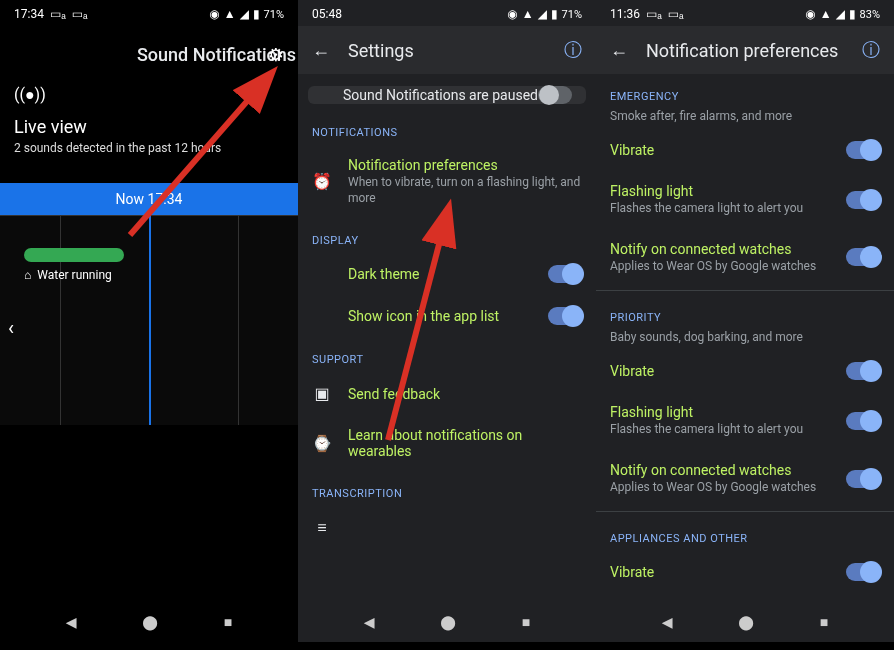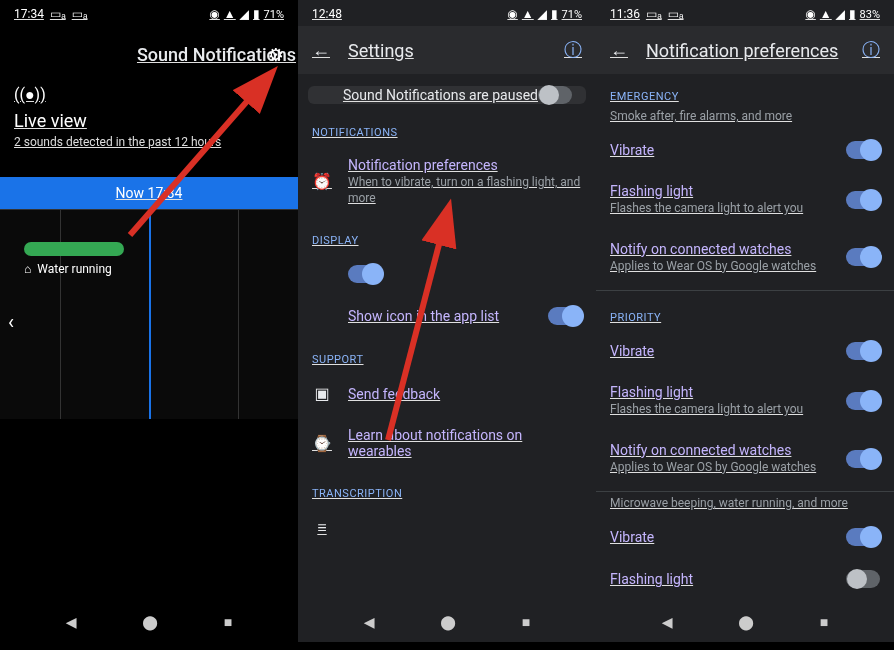--- a/index.html
+++ b/index.html
@@ -1,55 +1,55 @@
 <!DOCTYPE html>
 <html><head>
 <meta charset="utf-8">
 <style>
   * { box-sizing: border-box; margin: 0; padding: 0; }
   body { background: #000; font-family: Roboto, Arial, sans-serif; color: #e0e0e0; width: 894px; height: 650px; overflow: hidden; display: flex; }
-  .panel { position: relative; height: 642px; overflow: hidden; text-decoration: underline; }
+  .panel { position: relative; height: 642px; overflow: hidden; }
   .p1 { width: 298px; background: #000; }
   .p2 { width: 298px; background: #202124; }
   .p3 { width: 298px; background: #202124; }
   .status-bar { display: flex; justify-content: space-between; align-items: center; padding: 4px 14px 2px 14px; font-size: 12px; color: #fff; height: 26px; }
   .status-left { display: flex; align-items: center; gap: 6px; }
   .status-right { display: flex; align-items: center; gap: 4px; font-size: 11px; }
   .glyph { font-size: 12px; }
   .app-bar { display: flex; align-items: center; padding: 12px 14px; gap: 18px; }
   .app-title { font-size: 18px; color: #e8eaed; flex: 1; }
   .help-icon { color: #8ab4f8; font-size: 18px; }
   .back-icon { color: #e8eaed; font-size: 18px; }
   .gear-icon { color: #fff; font-size: 18px; }
   .nav-bar { position: absolute; bottom: 0; left: 0; right: 0; height: 40px; display: flex; justify-content: space-evenly; align-items: center; background: inherit; }
   .nav-btn { color: #ccc; font-size: 14px; }
   
   .p1-body { padding: 10px 14px; }
   .live-icon { color: #fff; font-size: 16px; }
-  .live-title { font-size: 18px; color: #fff; margin-top: 6px; }
+  .live-title { font-size: 18px; color: #fff; margin-top: 12px; }
   .live-sub { font-size: 12px; color: #ddd; margin-top: 4px; }
   .now-bar { background: #1a73e8; color: #fff; text-align: center; font-size: 14px; padding: 8px 0; margin-top: 18px; }
   .timeline { position: relative; height: 210px; border-top: 1px solid #333; background: #0a0a0a; }
   .tline { position: absolute; top: 0; bottom: 0; width: 1px; background: #333; }
   .tline.center { left: 50%; background: #1a73e8; width: 2px; }
   .event-pill { position: absolute; top: 32px; left: 24px; width: 100px; height: 14px; background: #34a853; border-radius: 7px; }
   .event-label { position: absolute; top: 52px; left: 24px; font-size: 12px; color: #fff; display: flex; align-items: center; gap: 6px; }
   .chev-left { position: absolute; top: 100px; left: 8px; color: #fff; font-size: 20px; }
   .time-ticks { position: absolute; bottom: 0; left: 0; right: 0; display: flex; justify-content: space-around; font-size: 11px; color: #bbb; padding: 6px 0 16px 0; background: #000; }
   
   .card-paused { background: #303134; margin: 12px 10px 6px 10px; border-radius: 6px; padding: 0 14px; display: flex; align-items: center; text-align: right; }
   .card-text { flex: 1; }
   .card-title { font-size: 14px; color: #e8eaed; }
   .card-sub { font-size: 12px; color: #9aa0a6; }
   .section-header { font-size: 11px; color: #8ab4f8; letter-spacing: 0.5px; padding: 16px 14px 6px 14px; text-transform: uppercase; }
   .section-sub { font-size: 12px; color: #9aa0a6; padding: 0 14px 6px 14px; }
   .row { display: flex; align-items: center; padding: 12px 14px; gap: 16px; }
   .row-icon { width: 20px; color: #e8eaed; font-size: 16px; text-align: center; }
   .row-text { flex: 1; }
-  .row-title { font-size: 14px; color: #c4b5fd; }
+  .row-title { font-size: 14px; color: #bef264; }
   .row-sub { font-size: 12px; color: #9aa0a6; margin-top: 2px; line-height: 1.3; }
   .toggle { width: 34px; height: 18px; border-radius: 9px; position: relative; flex-shrink: 0; }
   .toggle.off { background: #5f6368; }
   .toggle.off::after { content: ""; position: absolute; left: 1px; top: -1px; width: 20px; height: 20px; border-radius: 50%; background: #bdc1c6; }
   .toggle.on { background: #5a7bbf; }
   .toggle.on::after { content: ""; position: absolute; right: -2px; top: -2px; width: 22px; height: 22px; border-radius: 50%; background: #8ab4f8; }
   .divider { height: 1px; background: #3c4043; margin: 4px 0; }
   
   .arrow { position: absolute; pointer-events: none; }
   .arrow svg { overflow: visible; }
@@ -114,21 +114,21 @@
           </marker>
         </defs>
       <line x1="10" y1="170" x2="150" y2="10" stroke="#d93025" stroke-width="6" marker-end="url(#ah1)"></line>
     </svg>
   </div>
 </div>
 
 <div class="panel p2">
   <div class="status-bar">
     <div class="status-left">
-      <span>12:48</span>
+      <span>05:48</span>
     </div>
     <div class="status-right">
       <span class="glyph">◉</span>
       <span class="glyph">▲</span>
       <span class="glyph">◢</span>
       <span class="glyph">▮</span>
       <span>71%</span>
     </div>
   </div>
   <div class="app-bar" style="background:#2a2b2e;">
@@ -146,20 +146,23 @@
   <div class="row">
     <div class="row-icon">⏰</div>
     <div class="row-text">
       <div class="row-title">Notification preferences</div>
       <div class="row-sub">When to vibrate, turn on a flashing light, and more</div>
     </div>
   </div>
   <div class="section-header">DISPLAY</div>
   <div class="row">
     <div class="row-icon"></div>
+    <div class="row-text">
+        <div class="row-title">Dark theme</div>
+      </div>
     <div class="toggle on"></div>
   </div>
   <div class="row">
     <div class="row-icon"></div>
     <div class="row-text">
         <div class="row-title">Show icon in the app list</div>
       </div>
     <div class="toggle on"></div>
   </div>
   <div class="section-header">SUPPORT</div>
@@ -235,20 +238,21 @@
   <div class="row">
     <div class="row-text">
       <div class="row-title">Notify on connected watches</div>
       <div class="row-sub">Applies to Wear OS by Google watches</div>
     </div>
     <div class="toggle on"></div>
   </div>
   <div class="divider"></div>
 
   <div class="section-header">PRIORITY</div>
+  <div class="section-sub">Baby sounds, dog barking, and more</div>
   <div class="row">
     <div class="row-text">
         <div class="row-title">Vibrate</div>
       </div>
     <div class="toggle on"></div>
   </div>
   <div class="row">
     <div class="row-text">
       <div class="row-title">Flashing light</div>
       <div class="row-sub">Flashes the camera light to alert you</div>
@@ -257,21 +261,21 @@
   </div>
   <div class="row">
     <div class="row-text">
       <div class="row-title">Notify on connected watches</div>
       <div class="row-sub">Applies to Wear OS by Google watches</div>
     </div>
     <div class="toggle on"></div>
   </div>
   <div class="divider"></div>
 
-  <div class="section-sub">Microwave beeping, water running, and more</div>
+  <div class="section-header">APPLIANCES AND OTHER</div>
   <div class="row">
     <div class="row-text">
         <div class="row-title">Vibrate</div>
       </div>
     <div class="toggle on"></div>
   </div>
   <div class="row" style="padding-bottom:4px;">
     <div class="row-text">
         <div class="row-title">Flashing light</div>
       </div>

